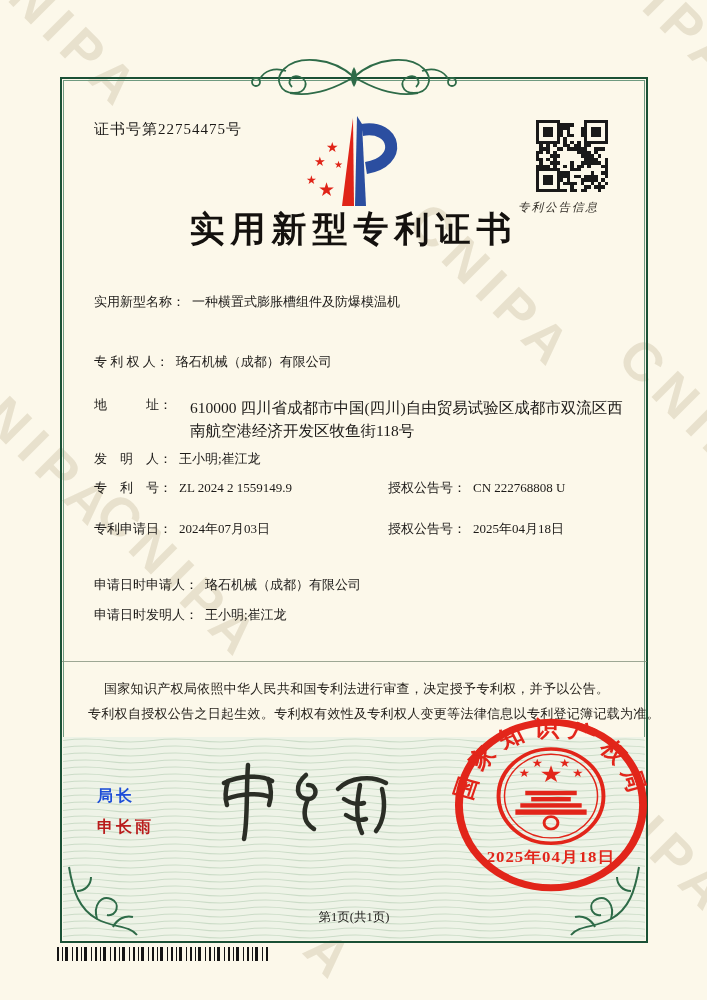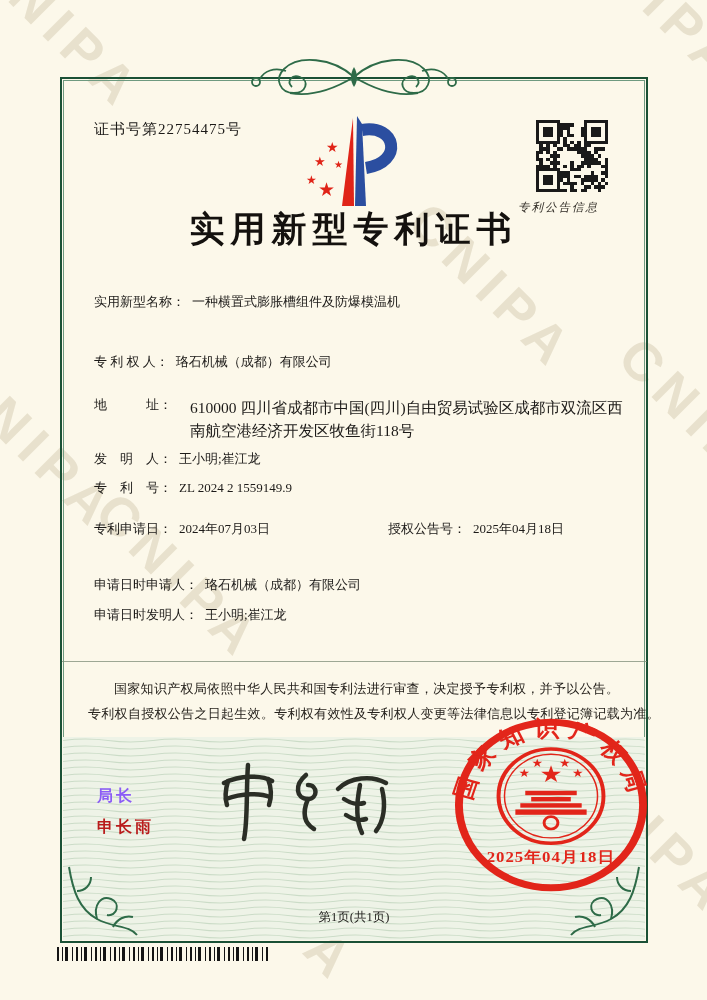--- a/index.html
+++ b/index.html
@@ -24,21 +24,21 @@
 .r{position:absolute;left:94px;font-size:13px;white-space:nowrap;z-index:4}
 .r .v{margin-left:7px}
 .r .pair2{position:absolute;left:294px;top:0;white-space:nowrap}
 .addrval{position:absolute;left:190px;top:396px;width:448px;font-size:15.5px;
          line-height:23px;z-index:4}
 .sep{position:absolute;left:62px;top:661px;width:585px;height:1px;
      background:#7d8c77;opacity:.75;z-index:3}
 .stmt{position:absolute;left:88px;width:560px;font-size:13px;letter-spacing:.3px;
       color:#26221d;z-index:4;white-space:nowrap}
 .role{position:absolute;left:97px;top:786px;font:600 16px "Liberation Sans",sans-serif;
-      letter-spacing:3px;color:#8b5cf6;z-index:4}
+      letter-spacing:3px;color:#1d4ed8;z-index:4}
 .dname{position:absolute;left:97px;top:817px;font:600 16px "Liberation Sans",sans-serif;
        letter-spacing:3px;color:#b91c1c;z-index:4}
 .sig{position:absolute;left:210px;top:755px;z-index:4}
 .seal{position:absolute;left:452px;top:716px;z-index:5;opacity:.95}
 .pageinfo{position:absolute;left:60px;top:909px;width:588px;text-align:center;
           font-size:12.5px;z-index:4}
 .barcode{position:absolute;left:57px;top:947px;width:213px;height:14px;z-index:4;
   background:repeating-linear-gradient(90deg,#151515 0 2px,rgba(0,0,0,0) 2px 5px,
    #151515 5px 6px,rgba(0,0,0,0) 6px 8px,#151515 8px 11px,rgba(0,0,0,0) 11px 15px,
    #151515 15px 16px,rgba(0,0,0,0) 16px 19px)}
@@ -362,35 +362,36 @@
 </div>
 <div class="r" style="top:396px">
   <span class="lab">地　　　址：</span>
 </div>
 <div class="addrval">610000 四川省成都市中国(四川)自由贸易试验区成都市双流区西南航空港经济开发区牧鱼街118号</div>
 <div class="r" style="top:450px">
   <span class="lab">发　明　人：</span><span class="v">王小明;崔江龙</span>
 </div>
 <div class="r" style="top:479px">
   <span class="lab">专　利　号：</span><span class="v">ZL 2024 2 1559149.9</span>
+  <span class="pair2"><span class="lab">授权公告号：</span><span class="v">CN 222768808 U</span></span>
 </div>
 <div class="r" style="top:520px">
   <span class="lab">专利申请日：</span><span class="v">2024年07月03日</span>
   <span class="pair2"><span class="lab">授权公告号：</span><span class="v">2025年04月18日</span></span>
 </div>
 <div class="r" style="top:576px">
   <span class="lab">申请日时申请人：</span><span class="v">珞石机械（成都）有限公司</span>
 </div>
 <div class="r" style="top:606px">
   <span class="lab">申请日时发明人：</span><span class="v">王小明;崔江龙</span>
 </div>
 
 <div class="sep"></div>
 
-<div class="stmt" style="top:680px;margin-left:26px">国家知识产权局依照中华人民共和国专利法进行审查，决定授予专利权，并予以公告。</div>
+<div class="stmt" style="top:680px;margin-left:16px">国家知识产权局依照中华人民共和国专利法进行审查，决定授予专利权，并予以公告。</div>
 <div class="stmt" style="top:705px">专利权自授权公告之日起生效。专利权有效性及专利权人变更等法律信息以专利登记簿记载为准。</div>
 
 <div class="role">局长</div>
 <div class="dname">申长雨</div>
 
 <svg class="sig" width="190" height="90" viewBox="0 0 190 90">
   <g stroke="#2b2e26" stroke-width="4.5" stroke-linecap="round" fill="none">
     <path d="M14 28 C30 20 52 20 62 26"></path>
     <path d="M16 44 C32 38 50 38 60 42"></path>
     <path d="M18 26 C15 36 15 44 17 50"></path>

